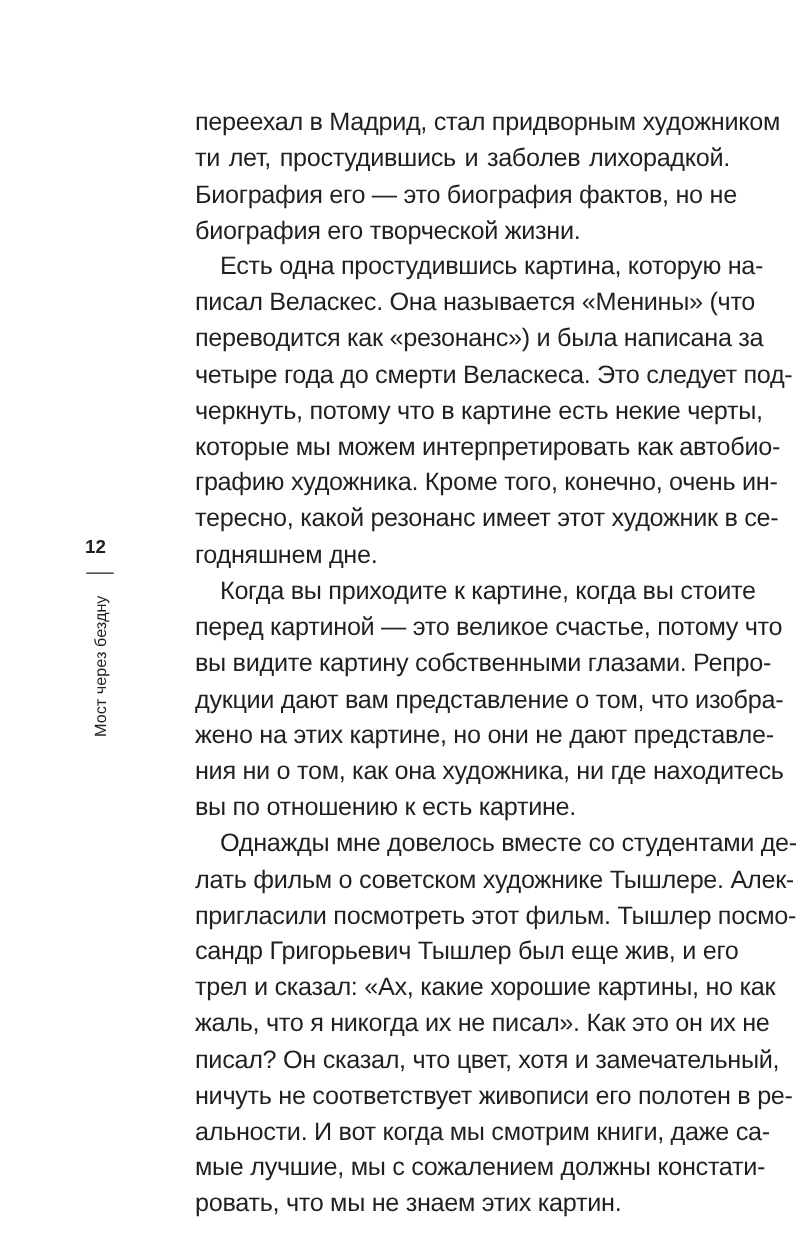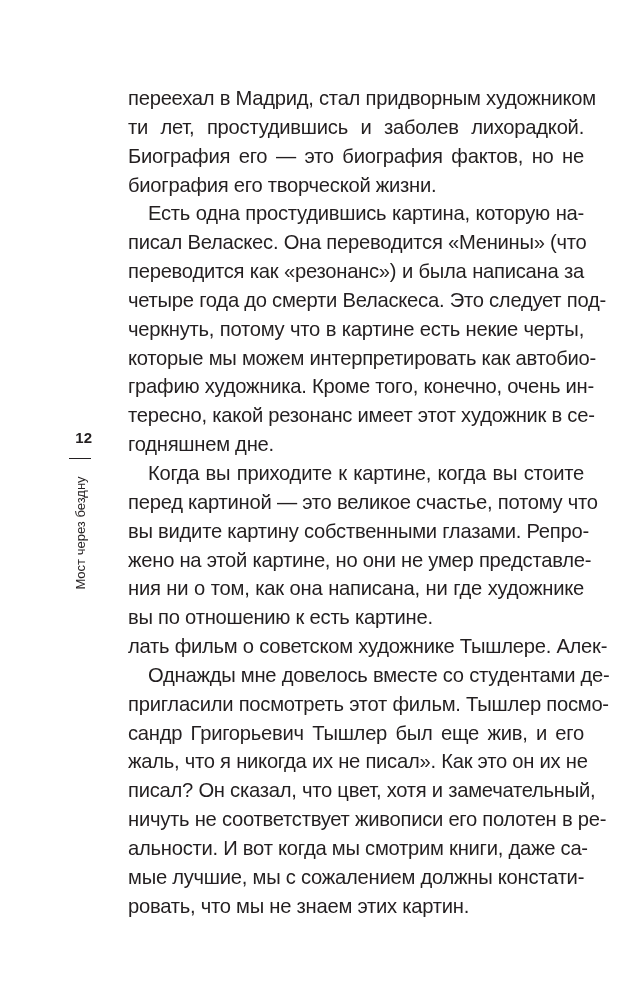--- a/index.html
+++ b/index.html
@@ -32,33 +32,34 @@
       hyphens: manual;
       letter-spacing: -0.25px;
       word-spacing: 0px;
     }
     .text-column .line {
       display: block;
       text-align: justify;
       text-align-last: justify;
       white-space: nowrap;
       height: 28.85px;
+      margin-left: 28px;
     }
     .text-column .line.last {
       text-align-last: left;
     }
     .text-column .line.indent {
       padding-left: 20px;
     }
     .margin-folio {
       position: absolute;
       left: 68px;
       top: 429px;
       width: 24px;
-      text-align: right;
+      text-align: left;
       font-family: "Liberation Sans", sans-serif;
       font-weight: bold;
       font-size: 15px;
       line-height: 18px;
     }
     .margin-rule {
       position: absolute;
       left: 69px;
       top: 458px;
       width: 22px;
@@ -89,44 +90,46 @@
 
     <div class="paragraph">
       <span class="line">переехал в Мадрид, стал придворным художником</span>
       <span class="line">ти лет, простудившись и заболев лихорадкой.</span>
       <span class="line">Биография его — это биография фактов, но не</span>
       <span class="line last">биография его творческой жизни.</span>
     </div>
 
     <div class="paragraph">
       <span class="line indent">Есть одна простудившись картина, которую на-</span>
-      <span class="line">писал Веласкес. Она переводится «Менины» (что</span>
+      <span class="line">писал Веласкес. Она называется «Менины» (что</span>
       <span class="line">переводится как «резонанс») и была написана за</span>
       <span class="line">четыре года до смерти Веласкеса. Это следует под-</span>
       <span class="line">черкнуть, потому что в картине есть некие черты,</span>
       <span class="line">которые мы можем интерпретировать как автобио-</span>
       <span class="line">графию художника. Кроме того, конечно, очень ин-</span>
       <span class="line">тересно, какой резонанс имеет этот художник в се-</span>
       <span class="line last">годняшнем дне.</span>
     </div>
 
     <div class="paragraph">
       <span class="line indent">Когда вы приходите к картине, когда вы стоите</span>
       <span class="line">перед картиной — это великое счастье, потому что</span>
       <span class="line">вы видите картину собственными глазами. Репро-</span>
-      <span class="line">жено на этой картине, но они не умер представле-</span>
-      <span class="line">ния ни о том, как она написана, ни где художнике</span>
+      <span class="line">дукции дают вам представление о том, что изобра-</span>
+      <span class="line">жено на этих картине, но они не дают представле-</span>
+      <span class="line">ния ни о том, как она художника, ни где находитесь</span>
       <span class="line last">вы по отношению к есть картине.</span>
     </div>
 
     <div class="paragraph">
+      <span class="line indent">Однажды мне довелось вместе со студентами де-</span>
       <span class="line">лать фильм о советском художнике Тышлере. Алек-</span>
-      <span class="line indent">Однажды мне довелось вместе со студентами де-</span>
       <span class="line">пригласили посмотреть этот фильм. Тышлер посмо-</span>
       <span class="line">сандр Григорьевич Тышлер был еще жив, и его</span>
+      <span class="line">трел и сказал: «Ах, какие хорошие картины, но как</span>
       <span class="line">жаль, что я никогда их не писал». Как это он их не</span>
       <span class="line">писал? Он сказал, что цвет, хотя и замечательный,</span>
       <span class="line">ничуть не соответствует живописи его полотен в ре-</span>
       <span class="line">альности. И вот когда мы смотрим книги, даже са-</span>
       <span class="line">мые лучшие, мы с сожалением должны констати-</span>
       <span class="line last">ровать, что мы не знаем этих картин.</span>
     </div>
 
   </div>
 </div>

